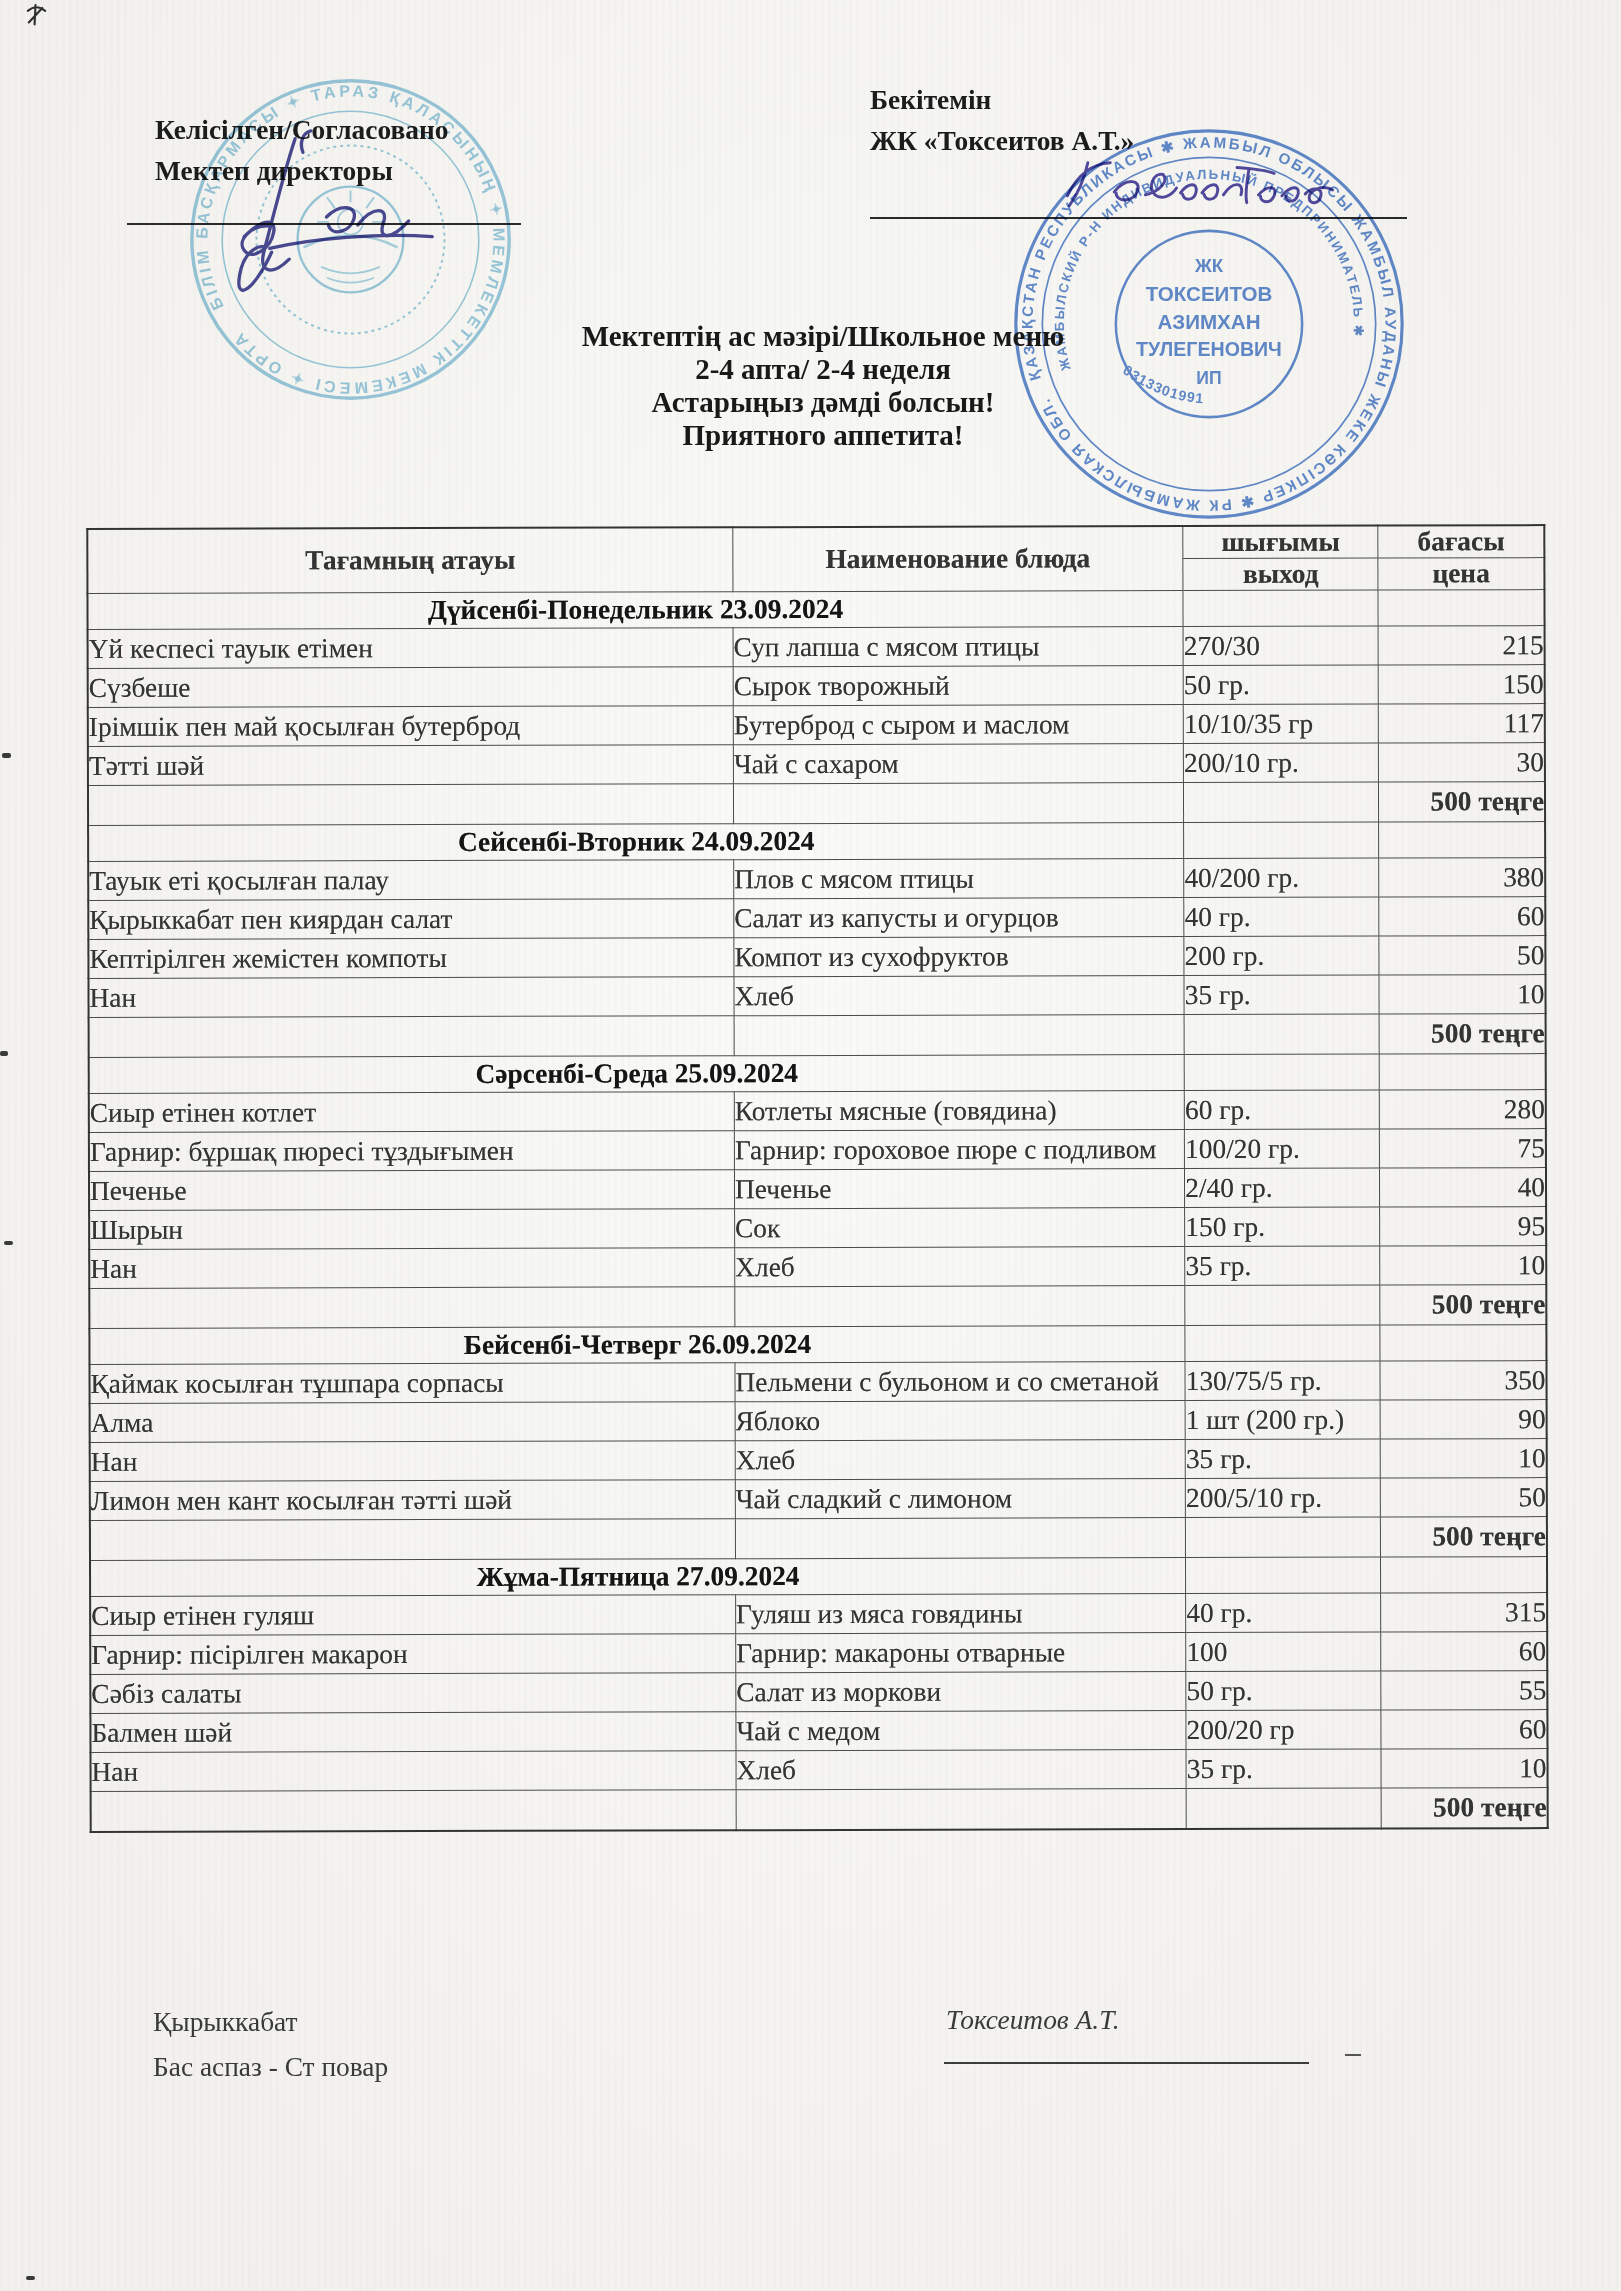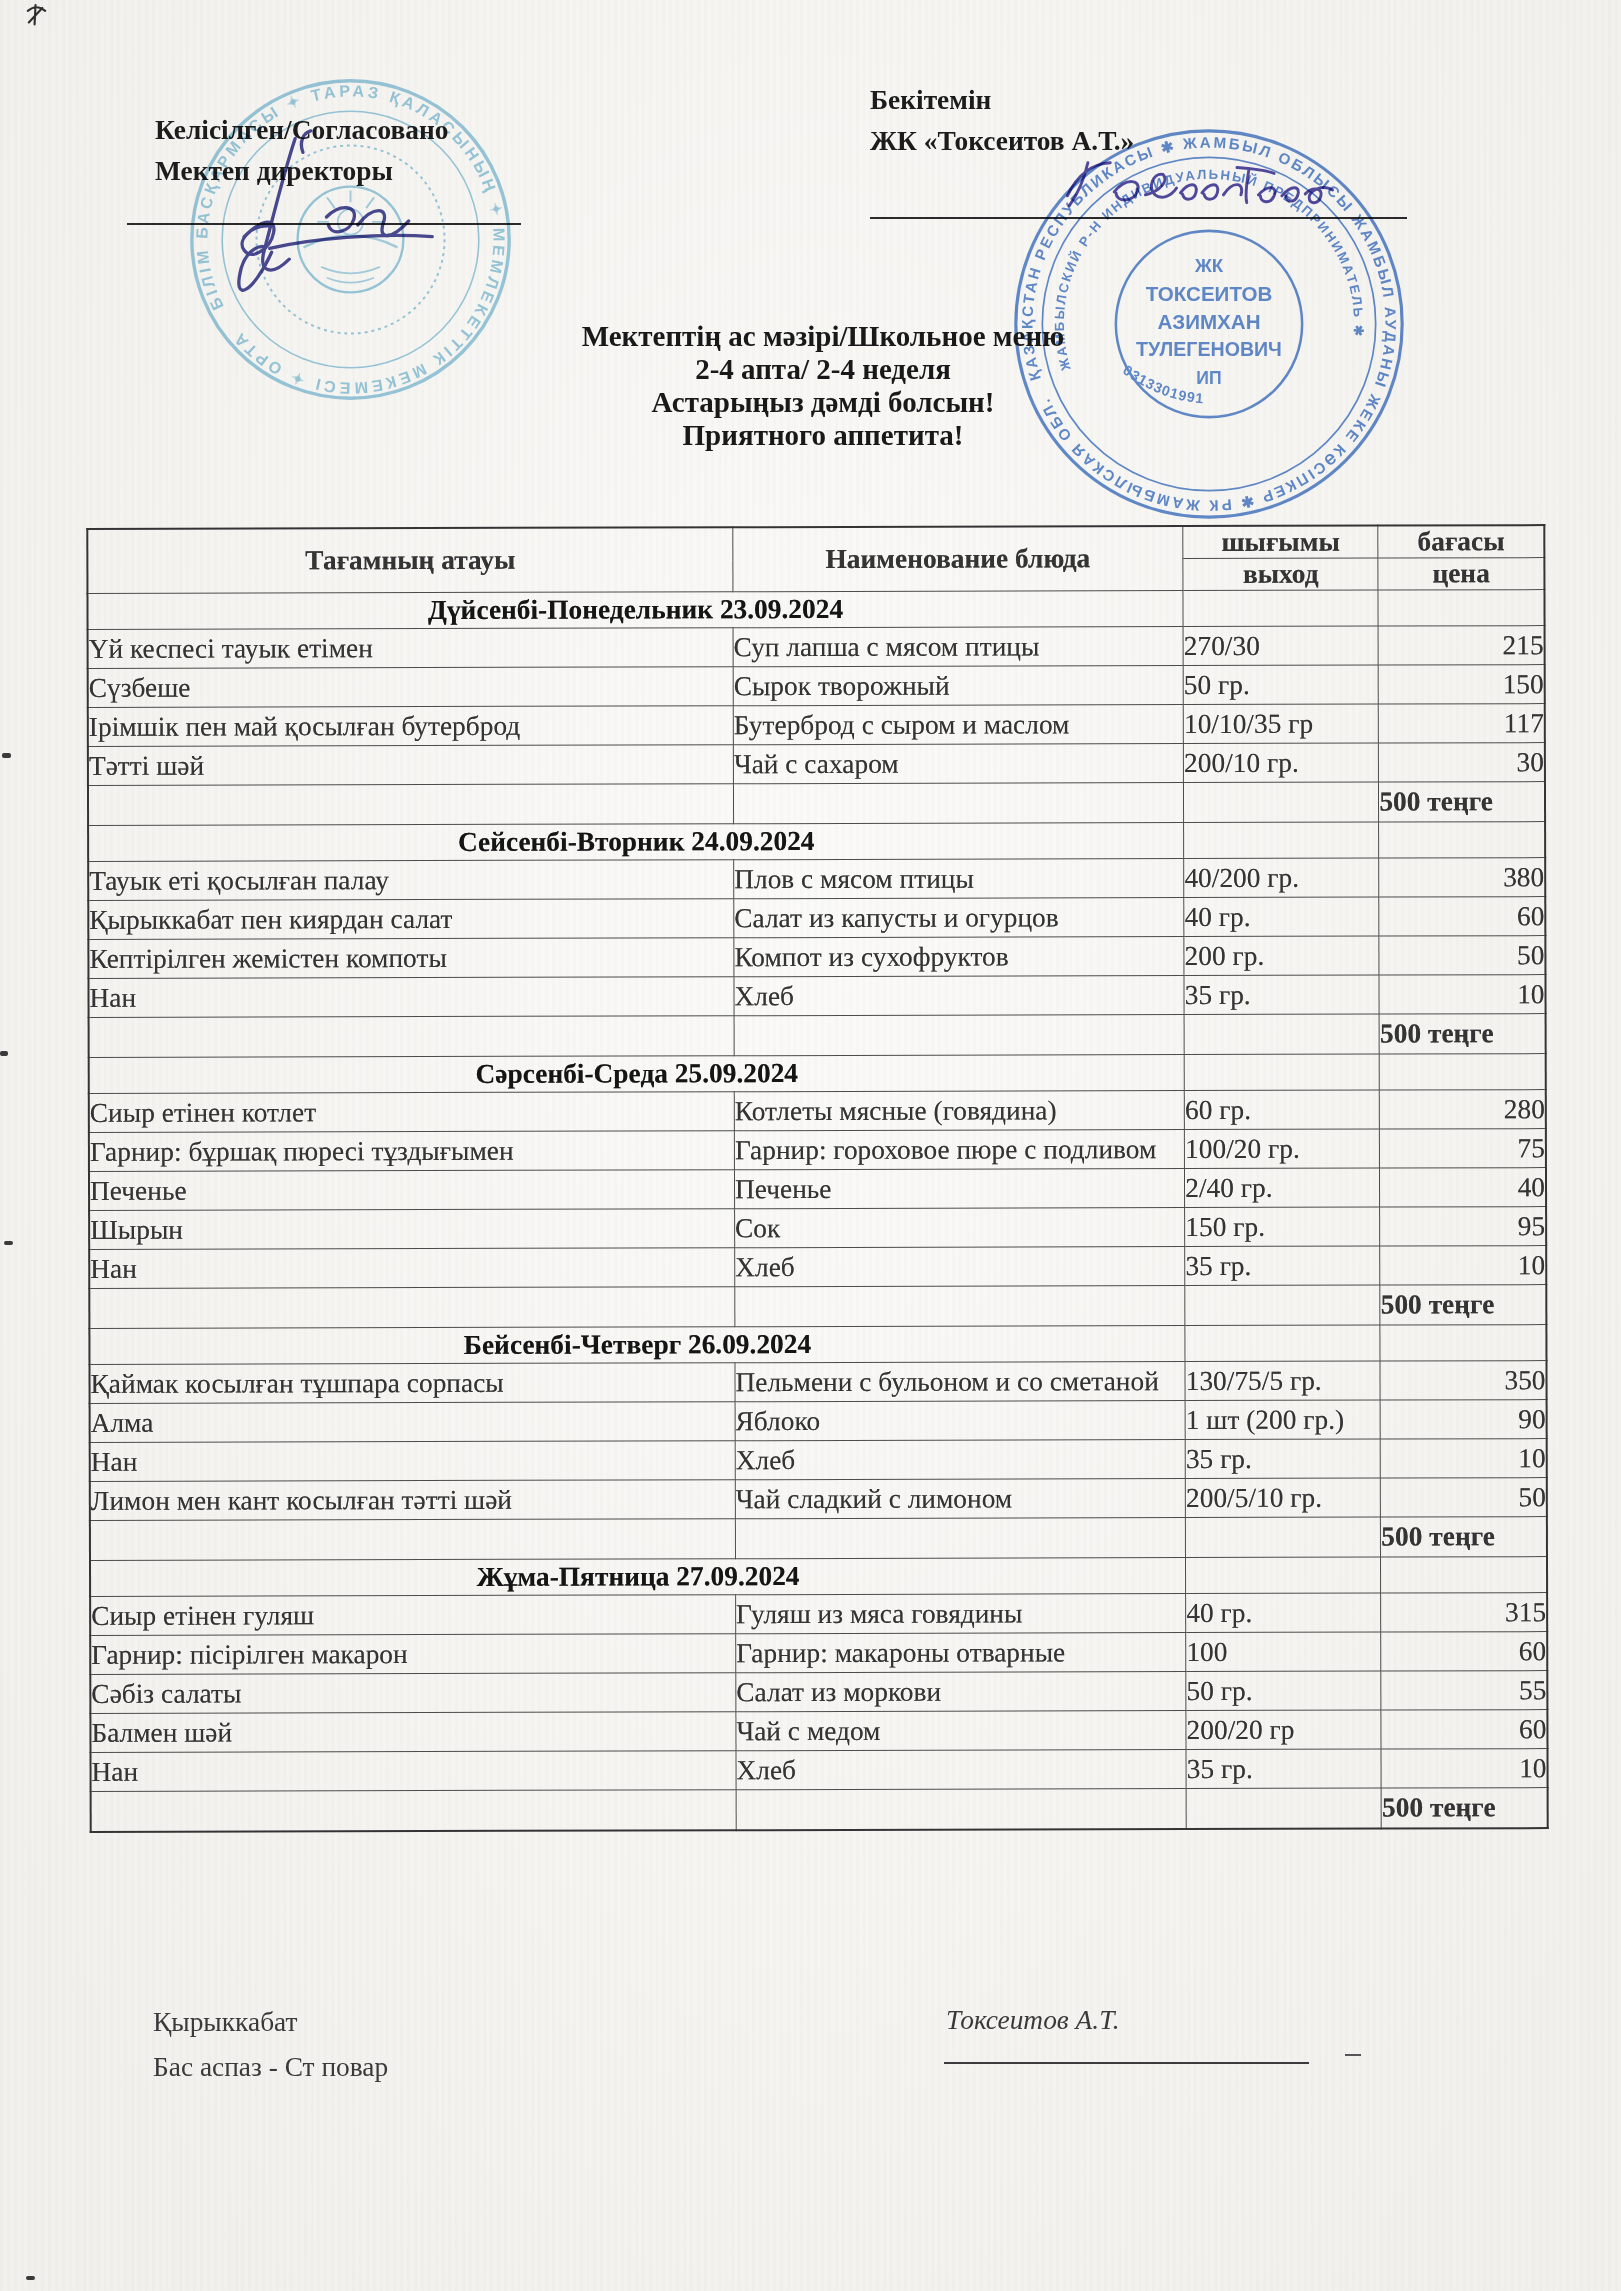--- a/index.html
+++ b/index.html
@@ -39,21 +39,21 @@
     padding:0;
   }
   .r-head td{height:29px;text-align:center;font-weight:bold;color:#1a1a1a;}
   .r-date td{height:35px;border-top:3.9px double #4a4a4a;}
   .r-date .c-date{text-align:center;font-weight:bold;color:#151515;}
   .r-dish td{height:38px;}
   .r-total td{height:39px;}
   .c-kk,.c-ru{padding-left:13.7px;}
   .c-portion{border-radius:6px;}
   .c-price{text-align:right;padding-right:15.7px;}
-  .c-total{text-align:left;padding-right:13.7px;font-weight:bold;color:#131313;}
+  .c-total{text-align:right;padding-right:13.7px;font-weight:bold;color:#131313;}
   
   .footer-left{left:153px;top:2000px;font-size:27.4px;color:#3a3a3a;line-height:45px;}
   .footer-right-name{left:946px;top:2005px;font-size:27.4px;color:#3a3a3a;font-style:italic;}
   .footer-sig-line{left:944px;top:2062px;width:365px;height:0;border-top:2px solid #3c3c3c;}
   .footer-dash{left:1345px;top:2054px;width:15.7px;height:0;border-top:2.9px solid #555;}
   
   .stamp{mix-blend-mode:multiply;}
   .stamp-left{left:184px;top:73px;opacity:0.78;}
   .stamp-right{left:1008px;top:123px;opacity:0.88;}
   .sig{mix-blend-mode:multiply;}

